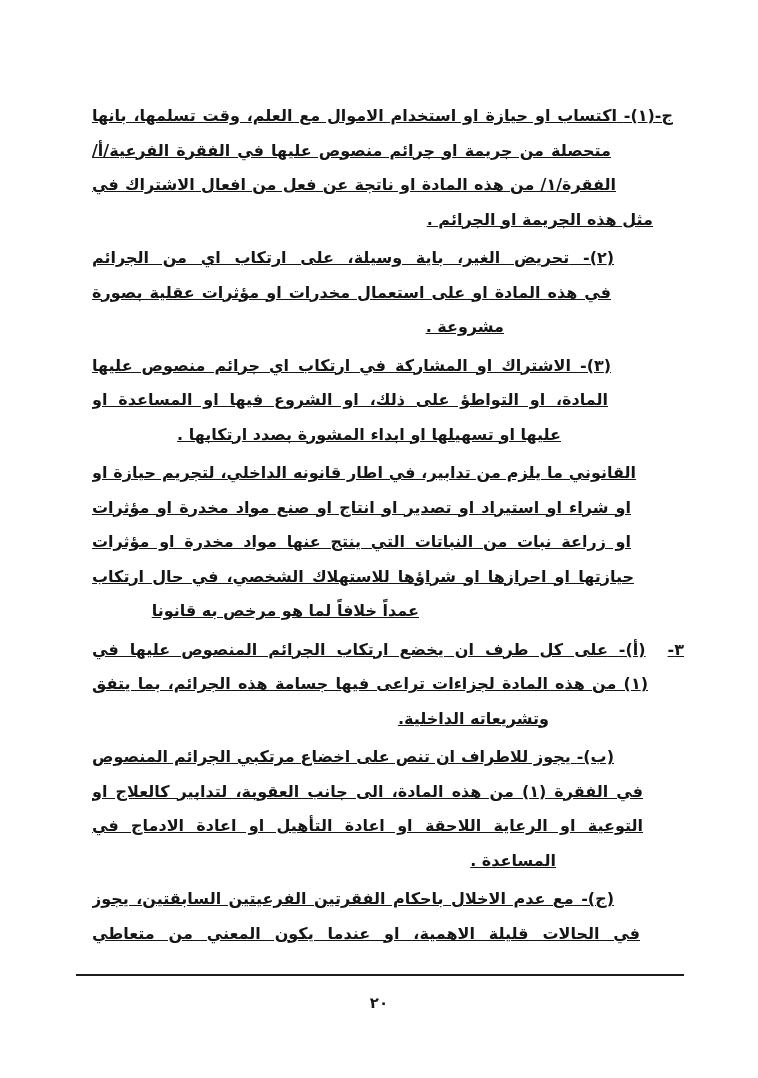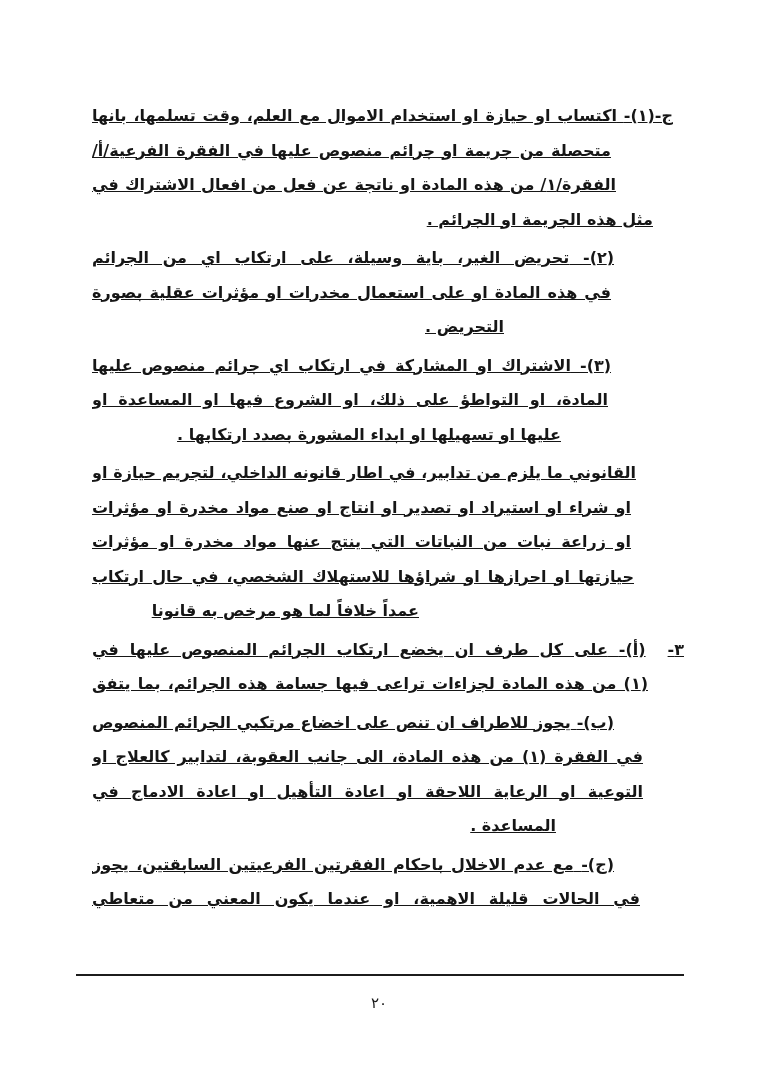--- a/index.html
+++ b/index.html
@@ -36,60 +36,61 @@
   .footer-rule{
     position:absolute;
     left:76px;right:74px;top:974px;
     height:2px;background:#1c1c1c;
   }
   .page-number{
     position:absolute;
     top:994px;left:0;right:0;
     text-align:center;
     direction:rtl;
-    font-size:15px;font-weight:400;
+    font-size:15px;font-weight:700;
     color:#161616;
   }
 </style>
 </head>
 <body>
 
 <div class="page">
   <div class="content">
 
     <div class="clause">
       <div class="line" style="margin-right:15px"><span class="marker">ج-(١)-</span> <span>اكتساب او حيازة او استخدام الاموال مع العلم، وقت تسلمها، بانها</span></div>
       <div class="line" style="margin-right:77px">متحصلة من جريمة او جرائم منصوص عليها في الفقرة الفرعية/أ/من</div>
       <div class="line" style="margin-right:72px">الفقرة/١/ من هذه المادة او ناتجة عن فعل من افعال الاشتراك في</div>
       <div class="line end" style="margin-right:35px">مثل هذه الجريمة او الجرائم .</div>
     </div>
 
     <div class="clause">
       <div class="line" style="margin-right:74px"><span class="marker">(٢)-</span> <span>تحريض الغير، باية وسيلة، على ارتكاب اي من الجرائم المنصوص عليها</span></div>
       <div class="line" style="margin-right:77px">في هذه المادة او على استعمال مخدرات او مؤثرات عقلية بصورة غير</div>
-      <div class="line end" style="margin-right:184px">التحريض .</div>
+      <div class="line end" style="margin-right:184px">مشروعة .</div>
     </div>
 
     <div class="clause">
       <div class="line" style="margin-right:77px"><span class="marker">(٣)-</span> <span>الاشتراك او المشاركة في ارتكاب اي جرائم منصوص عليها في هذه</span></div>
       <div class="line" style="margin-right:80px">المادة، او التواطؤ على ذلك، او الشروع فيها او المساعدة او التحريض</div>
       <div class="line end" style="margin-right:127px">عليها او تسهيلها او ابداء المشورة بصدد ارتكابها .</div>
     </div>
 
     <div class="clause">
       <div class="line" style="margin-right:52px">القانوني ما يلزم من تدابير، في اطار قانونه الداخلي، لتجريم حيازة او احراز</div>
       <div class="line" style="margin-right:57px">او شراء او استيراد او تصدير او انتاج او صنع مواد مخدرة او مؤثرات عقلية،</div>
       <div class="line" style="margin-right:57px">او زراعة نبات من النباتات التي ينتج عنها مواد مخدرة او مؤثرات عقلية او</div>
       <div class="line" style="margin-right:54px">حيازتها او احرازها او شراؤها للاستهلاك الشخصي، في حال ارتكاب هذه الافعال</div>
       <div class="line end" style="margin-right:269px">عمداً خلافاً لما هو مرخص به قانونا</div>
     </div>
 
     <div class="clause">
       <div class="line" style="margin-right:4px"><span class="marker" style="margin-left:22px">٣-</span><span class="marker">(أ)-</span> <span>على كل طرف ان يخضع ارتكاب الجرائم المنصوص عليها في الفقره</span></div>
       <div class="line" style="margin-right:40px">(١) من هذه المادة لجزاءات تراعى فيها جسامة هذه الجرائم، بما يتفق</div>
+      <div class="line end" style="margin-right:139px">وتشريعاته الداخلية.</div>
     </div>
 
     <div class="clause">
       <div class="line" style="margin-right:74px"><span class="marker">(ب)-</span> <span>يجوز للاطراف ان تنص على اخضاع مرتكبي الجرائم المنصوص عليها</span></div>
       <div class="line" style="margin-right:45px">في الفقرة (١) من هذه المادة، الى جانب العقوبة، لتدابير كالعلاج او</div>
       <div class="line" style="margin-right:45px">التوعية او الرعاية اللاحقة او اعادة التأهيل او اعادة الادماج في</div>
       <div class="line end" style="margin-right:132px">المساعدة .</div>
     </div>
 
     <div class="clause">

